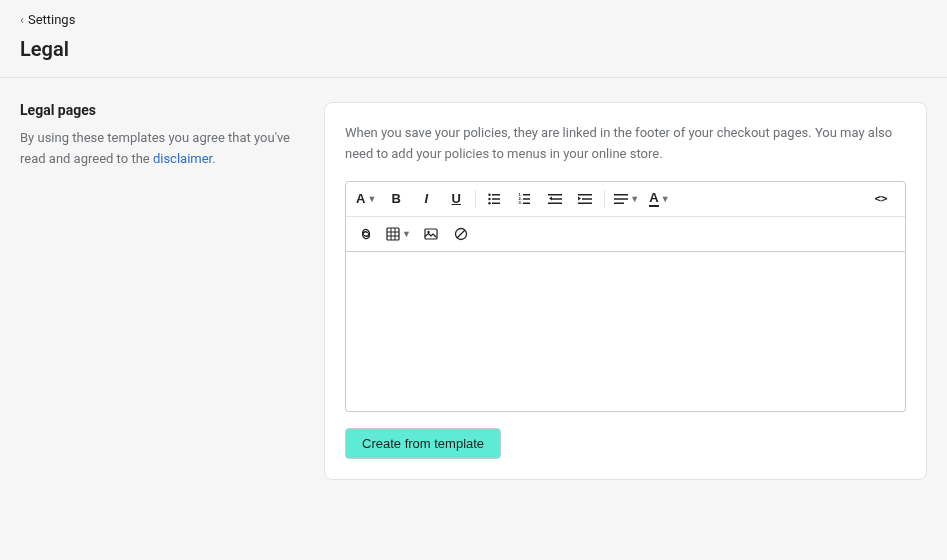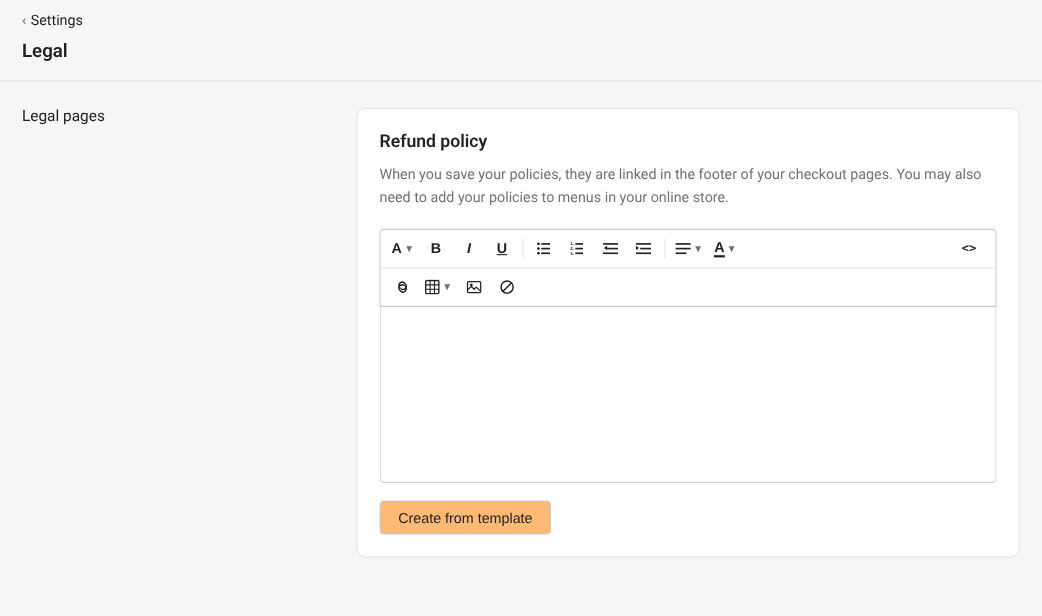--- a/index.html
+++ b/index.html
@@ -33,38 +33,38 @@
     .back-chevron {
       font-size: 13px;
       color: #6d7175;
     }
     .page-header {
       padding: 6px 20px 16px 20px;
       border-bottom: 1px solid #e1e3e5;
       background: #f6f6f7;
     }
     .page-title {
-      font-size: 17px;
+      font-size: 20px;
       font-weight: 600;
       color: #202223;
       margin-top: 4px;
     }
     .content-area {
       display: flex;
       padding: 24px 20px;
       gap: 24px;
       align-items: flex-start;
     }
     .sidebar {
       width: 280px;
       flex-shrink: 0;
     }
     .sidebar-title {
       font-size: 14px;
-      font-weight: 400;
+      font-weight: 700;
       color: #202223;
       margin-bottom: 10px;
     }
     .sidebar-text {
       font-size: 13px;
       color: #6d7175;
       line-height: 1.6;
       margin-bottom: 12px;
     }
     .sidebar-text a {
@@ -158,21 +158,21 @@
       border: 1px solid #c9cccf;
       border-top: none;
       border-radius: 0 0 4px 4px;
       min-height: 160px;
       background: #fff;
       padding: 10px;
       margin-bottom: 16px;
     }
     .create-btn {
       border: 1px solid #c9cccf;
-      background: #fdba74;
+      background: #5eead4;
       border-radius: 4px;
       padding: 7px 16px;
       font-size: 13px;
       font-weight: 500;
       color: #202223;
       cursor: pointer;
     }
   </style>
 </head>
 <body>
@@ -184,24 +184,26 @@
       <span>Settings</span>
     </a>
   </div>
   <div class="page-header">
     <h1 class="page-title">Legal</h1>
   </div>
 
   <div class="content-area">
     <div class="sidebar">
       <div class="sidebar-title">Legal pages</div>
+      <p class="sidebar-text">
+        <span>By using these templates you agree that you've read and agreed to the </span><a>disclaimer</a><span>.</span>
+      </p>
     </div>
 
     <div class="main-content">
-      <div class="section-title">Refund policy</div>
       <p class="description-text">
         <span>When you save your policies, they are linked in the footer of your checkout pages. You may also need to </span><a>add your policies to menus in your online store.</a>
       </p>
 
       <div class="toolbar">
         <div class="toolbar-row">
 
           <button class="toolbar-dropdown">
             <span>A</span>
             <span class="chevron-down">▼</span>

